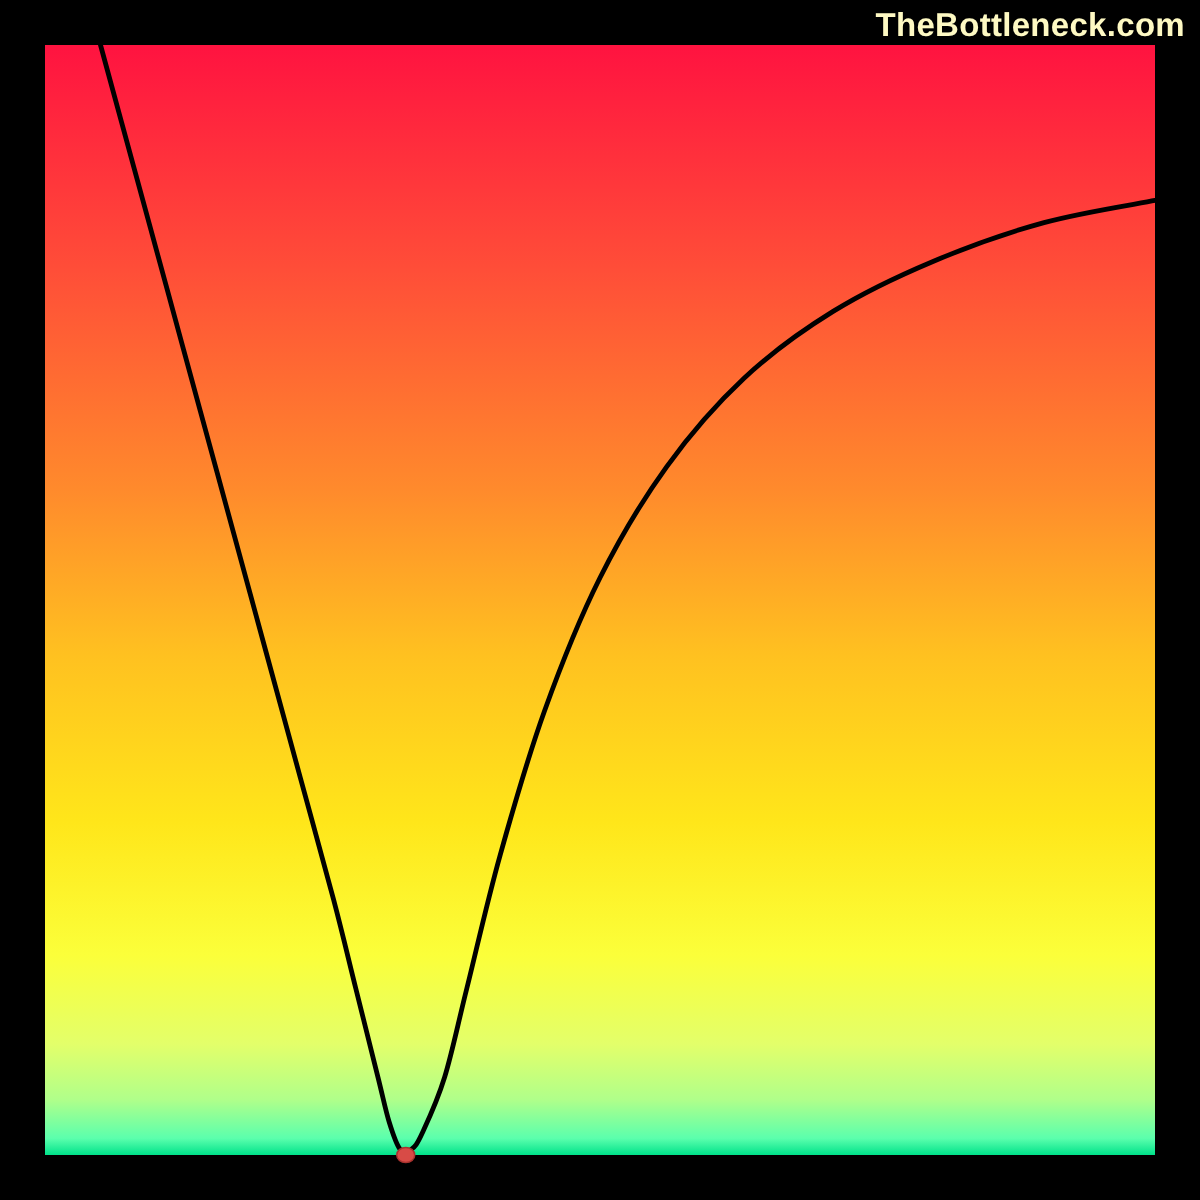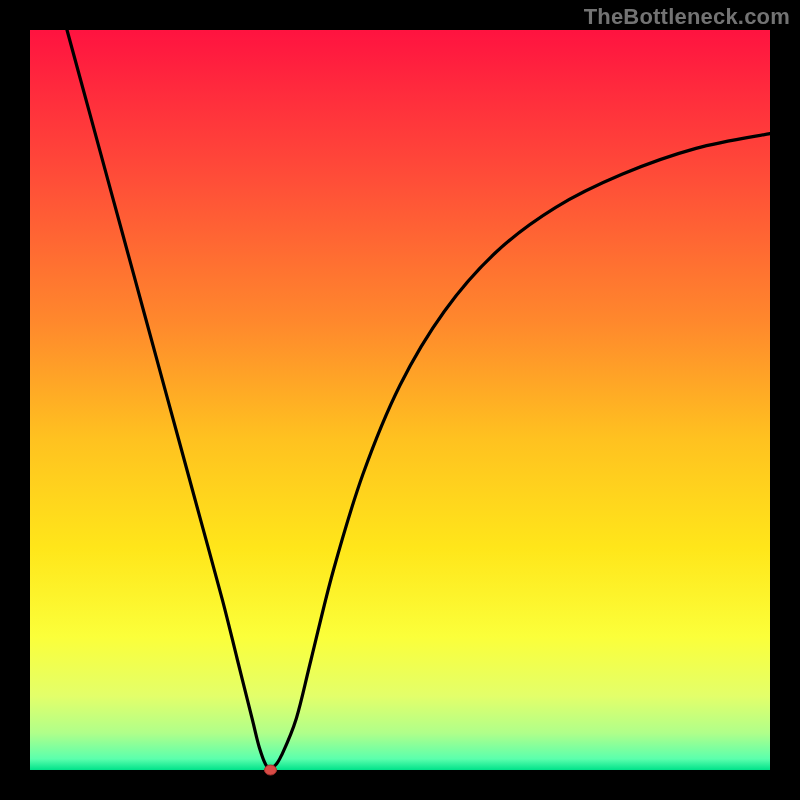--- a/index.html
+++ b/index.html
@@ -33,21 +33,21 @@
     left: 0;
     width: 800px;
     height: 800px;
     display: block;
   }
 </style>
 </head>
 <body>
 <div class="wrapper">
 
-  <div class="watermark" style="color: #737373;">TheBottleneck.com</div>
+  <div class="watermark" style="color: #fef9c3;">TheBottleneck.com</div>
 
   <svg class="chart" viewBox="0 0 800 800">
     <defs>
       <linearGradient id="bg-grad" x1="0" y1="0" x2="0" y2="1">
           <stop offset="0.00%" stop-color="#ff1340"></stop>
           <stop offset="20.00%" stop-color="#ff4d38"></stop>
           <stop offset="40.00%" stop-color="#ff8a2c"></stop>
           <stop offset="55.00%" stop-color="#ffc120"></stop>
           <stop offset="70.00%" stop-color="#ffe61a"></stop>
           <stop offset="82.00%" stop-color="#fbff3a"></stop>

